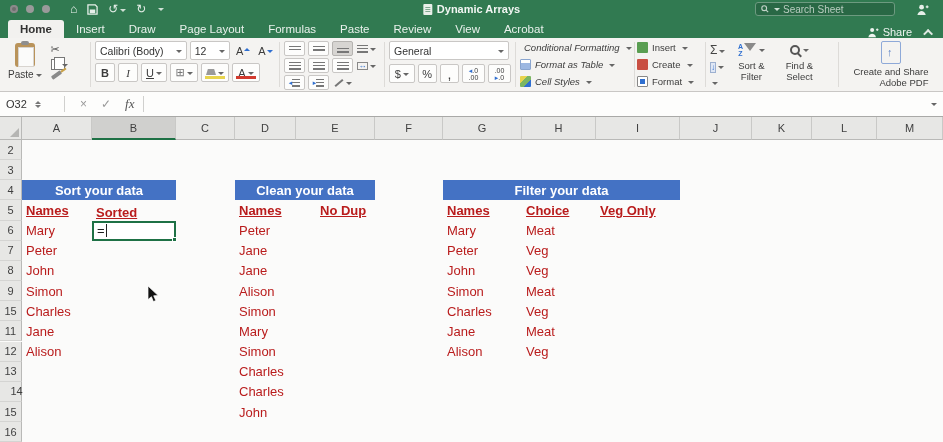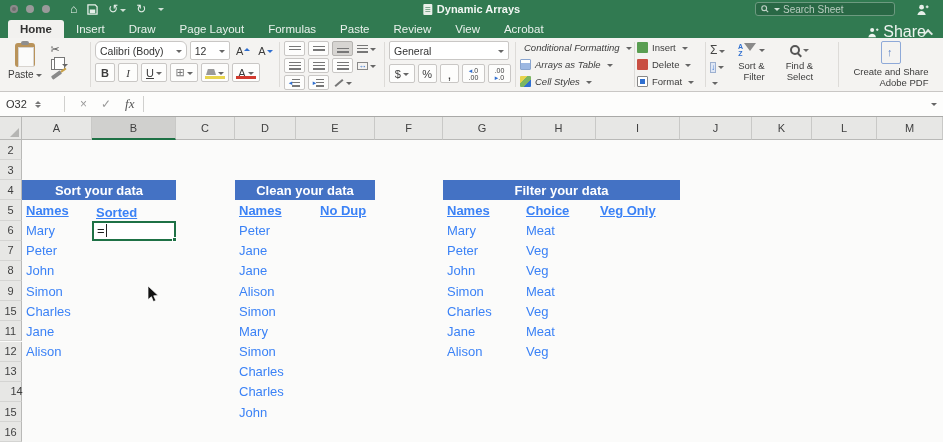--- a/index.html
+++ b/index.html
@@ -25,35 +25,35 @@
   .search-box { position:absolute; right:48px; top:2px; width:140px; height:14px; border:1px solid #6d9a80;
                 border-radius:3px; background:rgba(20,50,35,.25); display:flex; align-items:center; gap:3px;
                 padding:0 5px; color:#b9cdc0; font-size:10px; }
   .share-top { position:absolute; right:14px; top:2px; }
 
   
   .tabrow { position:absolute; left:0; top:18px; width:943px; height:20px; background:#317a51; }
   .tabs { position:absolute; left:8px; bottom:0; display:flex; }
   .tab { padding:3px 12px 3px; font-size:11.5px; color:#e9f1ec; cursor:default; }
   .tab.active { background:#f2f1ef; color:#333; border-radius:3px 3px 0 0; font-weight:700; }
-  .tabrow-right { position:absolute; right:10px; top:4px; height:20px; display:flex; align-items:center; 
-                  color:#eef4f0; font-size:16px; }
+  .tabrow-right { position:absolute; right:10px; top:4px; height:20px; display:flex; align-items:center; gap:14px;
+                  color:#eef4f0; font-size:11px; }
   .chev-up { width:7px; height:7px; border-left:2px solid #dfe9e3; border-top:2px solid #dfe9e3; transform:rotate(45deg) translateY(2px); }
 
   
   .ribbon { position:absolute; left:0; top:38px; width:943px; height:54px; background:#f4f3f1;
             border-bottom:1px solid #c9c7c5; display:flex; align-items:stretch; }
   .grp { position:relative; padding:3px 4px; }
   .vdiv { width:1px; background:#dddbd8; margin:4px 0; }
   .btn { background:#fdfdfc; border:1px solid #c9c7c5; border-radius:2px; display:inline-flex;
          align-items:center; justify-content:center; color:#3c3c3c; cursor:default; }
   .btn.flat { background:transparent; border-color:transparent; }
   .btn.sel { background:#d7d5d2; border-color:#b5b3b0; }
   .lbl10 { font-size:10px; color:#3c3c3c; }
-  .lbl9 { font-size:9.5px; color:#3c3c3c;text-align:right; }
+  .lbl9 { font-size:9.5px; color:#3c3c3c; }
 
   
   .clipboard { display:flex; gap:5px; align-items:flex-start; width:90px; }
   .paste-btn { display:flex; flex-direction:column; align-items:center; padding:2px 4px; }
   .clip-icon { width:20px; height:24px; background:#b9935a; border-radius:3px; position:relative; margin-bottom:2px; }
   .clip-icon:before { content:""; position:absolute; left:3px; top:4px; width:14px; height:18px; background:#fbfbfa; border:1px solid #d8d4cf; }
   .clip-icon:after { content:""; position:absolute; left:6px; top:-2px; width:8px; height:4px; background:#8e8e8e; border-radius:2px; }
   .mini-col { display:flex; flex-direction:column; gap:3px; padding-top:2px; font-size:11px; color:#555; }
   .copy-ic { position:relative; width:9px; height:11px; border:1px solid #777; background:#fff; }
   .copy-ic:before { content:""; position:absolute; left:2px; top:-3px; width:9px; height:11px; border:1px solid #777; background:#fff; }
@@ -126,21 +126,21 @@
 
   
   .sheet { position:absolute; left:0; top:117px; width:943px; height:325px; background:#fbfbfa; overflow:hidden; }
   .corner { position:absolute; left:0; top:0; width:22px; height:23px; background:#e7e7e5; border-right:1px solid #b9b9b7; border-bottom:1px solid #b9b9b7; }
   .corner:after { content:""; position:absolute; right:2px; bottom:2px; border-left:9px solid transparent; border-bottom:9px solid #b5b5b3; }
   .colhead { position:absolute; top:0; height:23px; background:#e7e7e5; border-right:1px solid #c9c9c7; border-bottom:1px solid #b9b9b7;
              font-size:11px; color:#3f3f3f; display:flex; align-items:center; justify-content:center; }
   .colhead.active { background:#d0d0ce; border-bottom:2px solid #1e7145; }
   .rowhead { position:absolute; left:0; width:22px; background:#e7e7e5; border-right:1px solid #b9b9b7; border-bottom:1px solid #d4d4d2;
              font-size:11px; color:#3f3f3f; display:flex; align-items:center; justify-content:center; }
-  .cell { position:absolute; font-size:13px; color:#3b82f6; display:flex; align-items:center; padding-left:4px; white-space:nowrap; overflow:visible; }
+  .cell { position:absolute; font-size:13px; color:#b91c1c; display:flex; align-items:center; padding-left:4px; white-space:nowrap; overflow:visible; }
   .cell.hdr { font-weight:700; text-decoration:underline; }
   .banner { position:absolute; background:#4472c4; color:#fff; font-weight:700; font-size:13px;
             display:flex; align-items:center; justify-content:center; }
   .active-cell { position:absolute; border:2px solid #1e7145; background:#fff; display:flex; align-items:center; padding-left:3px;
                  font-size:13px; color:#1c1c1c; }
   .caret-bar { display:inline-block; width:1px; height:13px; background:#222; margin-left:1px; }
   .fill-handle { position:absolute; right:-3px; bottom:-3px; width:5px; height:5px; background:#1e7145; border:1px solid #fff; }
   .cursor { position:absolute; z-index:50; }
 </style>
 </head>
@@ -225,21 +225,21 @@
             <span class="copy-ic"></span>
             <span class="caret dark"></span>
           </span>
         <span class="brush-ic"></span>
       </div>
     </div>
     <div class="vdiv"></div>
 
     <div class="grp fontgrp">
       <div class="row" style="margin-bottom:3px;">
-        <div class="selbox" style="width:95px;border-radius:6px;">
+        <div class="selbox" style="width:95px;">
             <span>Calibri (Body)</span>
             <span class="caret dark"></span>
           </div>
         <div class="selbox" style="width:42px;">
             <span>12</span>
             <span class="caret dark"></span>
           </div>
         <div class="btn flat fmt-btn aup">
             <span>A</span>
           </div>
@@ -351,40 +351,40 @@
     <div class="vdiv"></div>
 
     <div class="grp stylesgrp">
       <div class="style-item">
           <span class="sq cf"></span>
           <span>Conditional Formatting</span>
           <span class="caret dark"></span>
         </div>
       <div class="style-item">
           <span class="sq fat"></span>
-          <span>Arrays as Table</span>
+          <span>Format as Table</span>
           <span class="caret dark"></span>
         </div>
       <div class="style-item">
           <span class="sq cs"></span>
           <span>Cell Styles</span>
           <span class="caret dark"></span>
         </div>
     </div>
     <div class="vdiv"></div>
 
     <div class="grp cellsgrp">
       <div class="style-item">
           <span class="sq ins"></span>
           <span>Insert</span>
           <span class="caret dark"></span>
         </div>
       <div class="style-item">
           <span class="sq del"></span>
-          <span>Delete</span>
+          <span>Create</span>
           <span class="caret dark"></span>
         </div>
       <div class="style-item">
           <span class="sq fmtc"></span>
           <span>Format</span>
           <span class="caret dark"></span>
         </div>
     </div>
     <div class="vdiv"></div>
 

